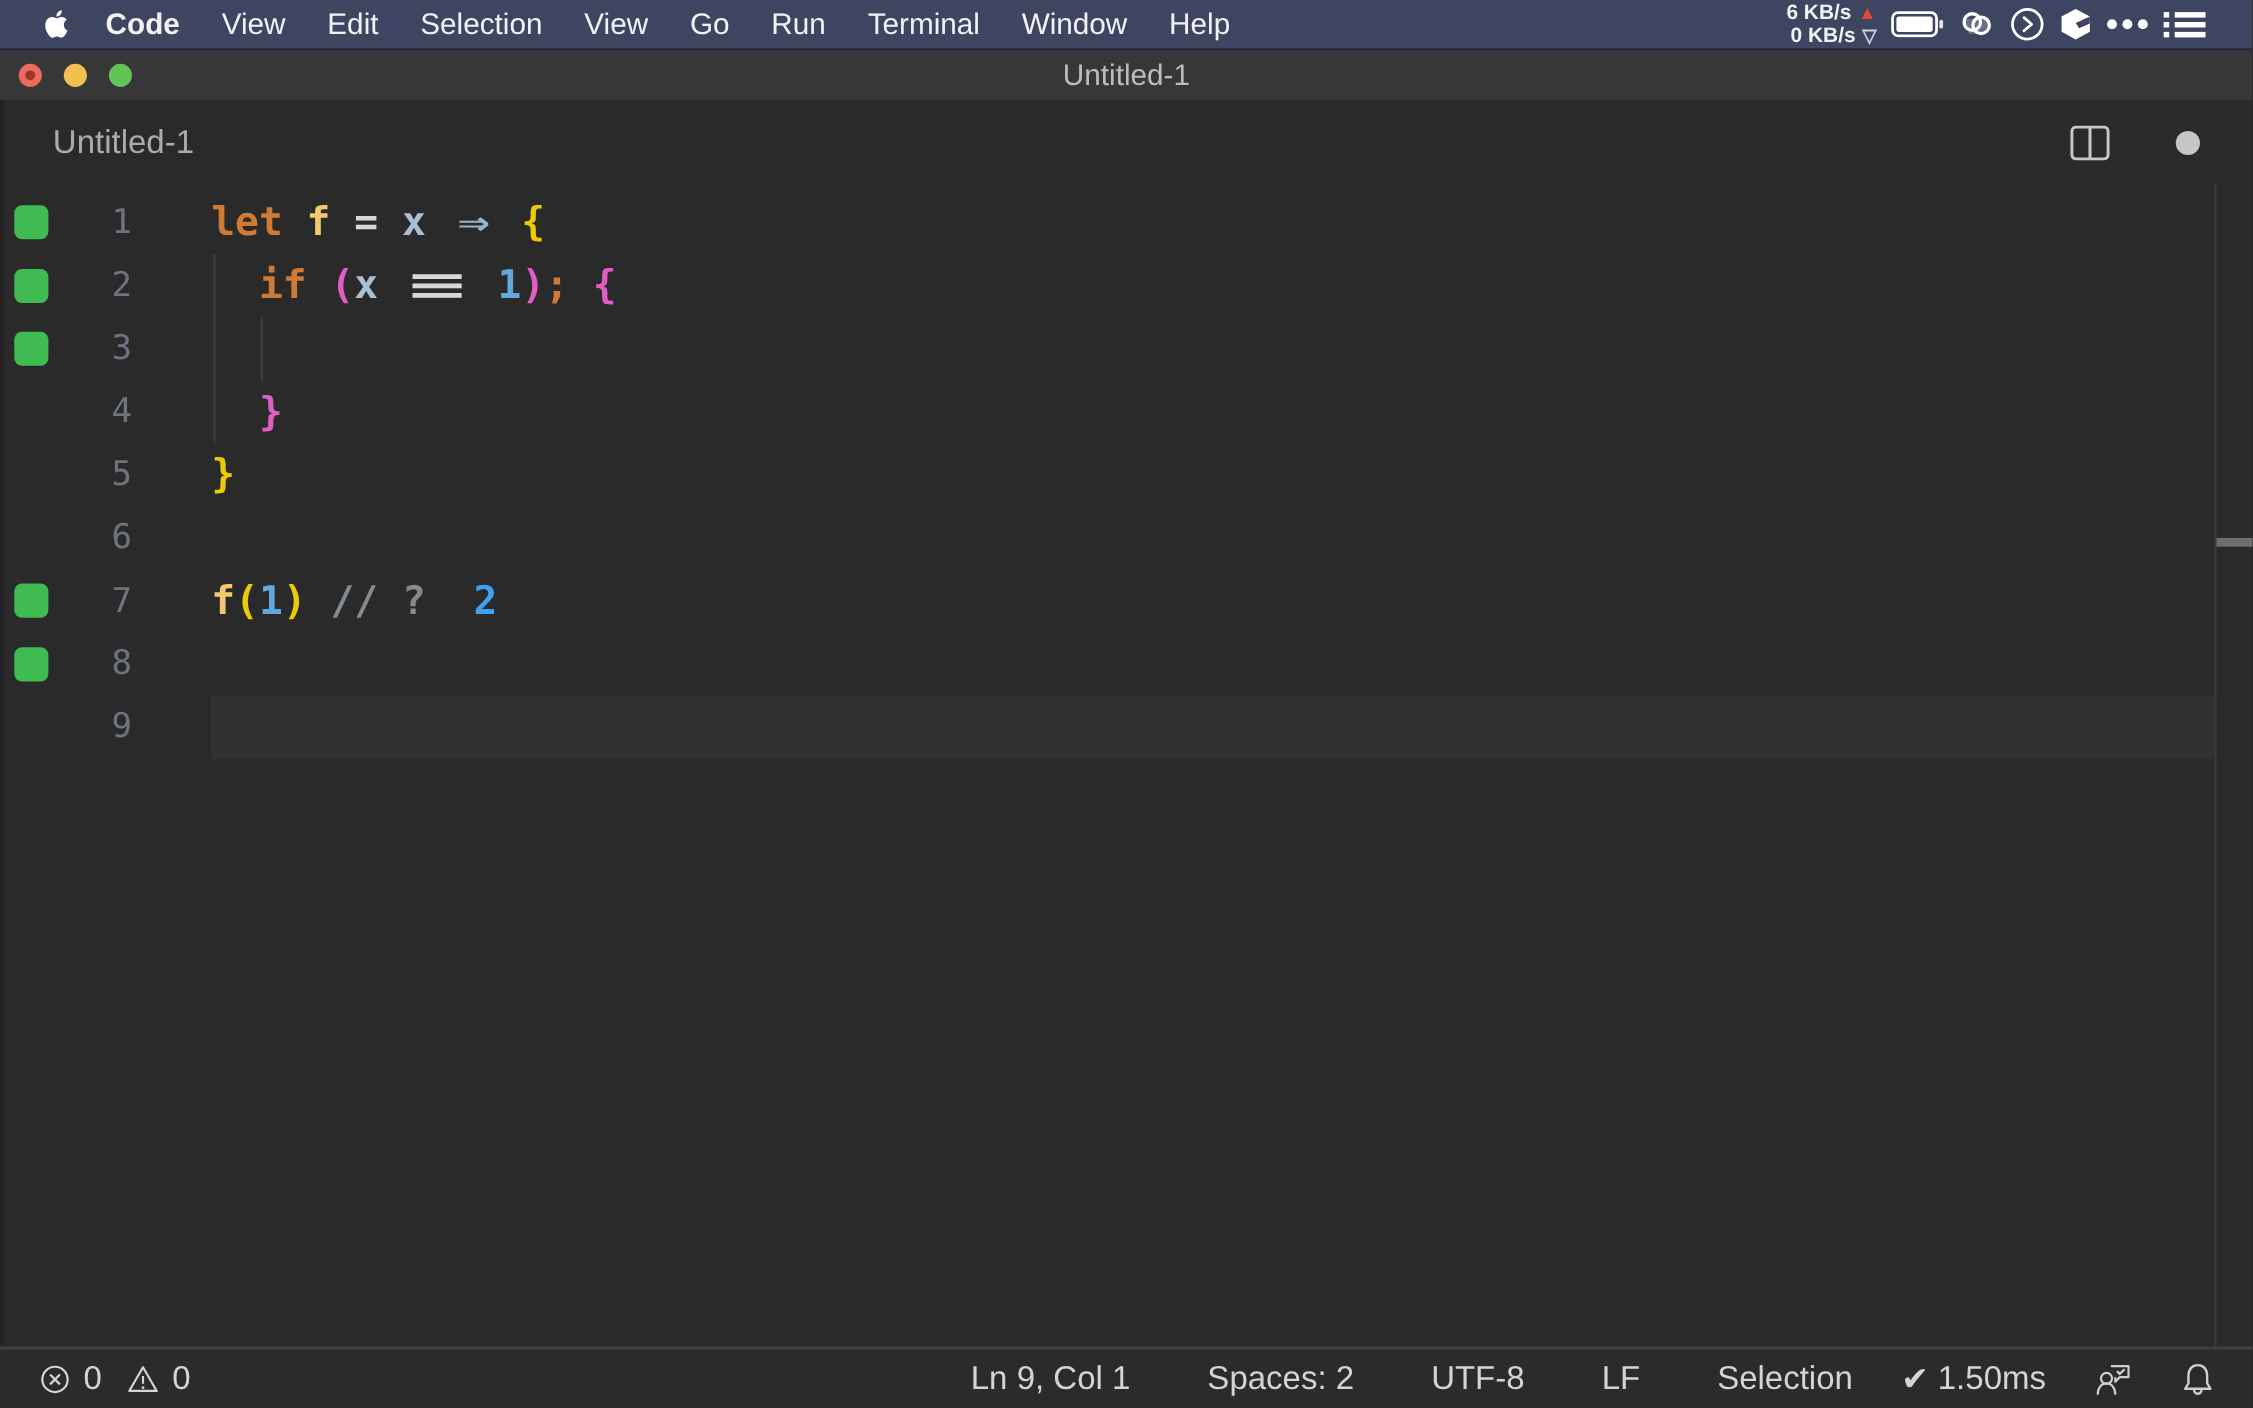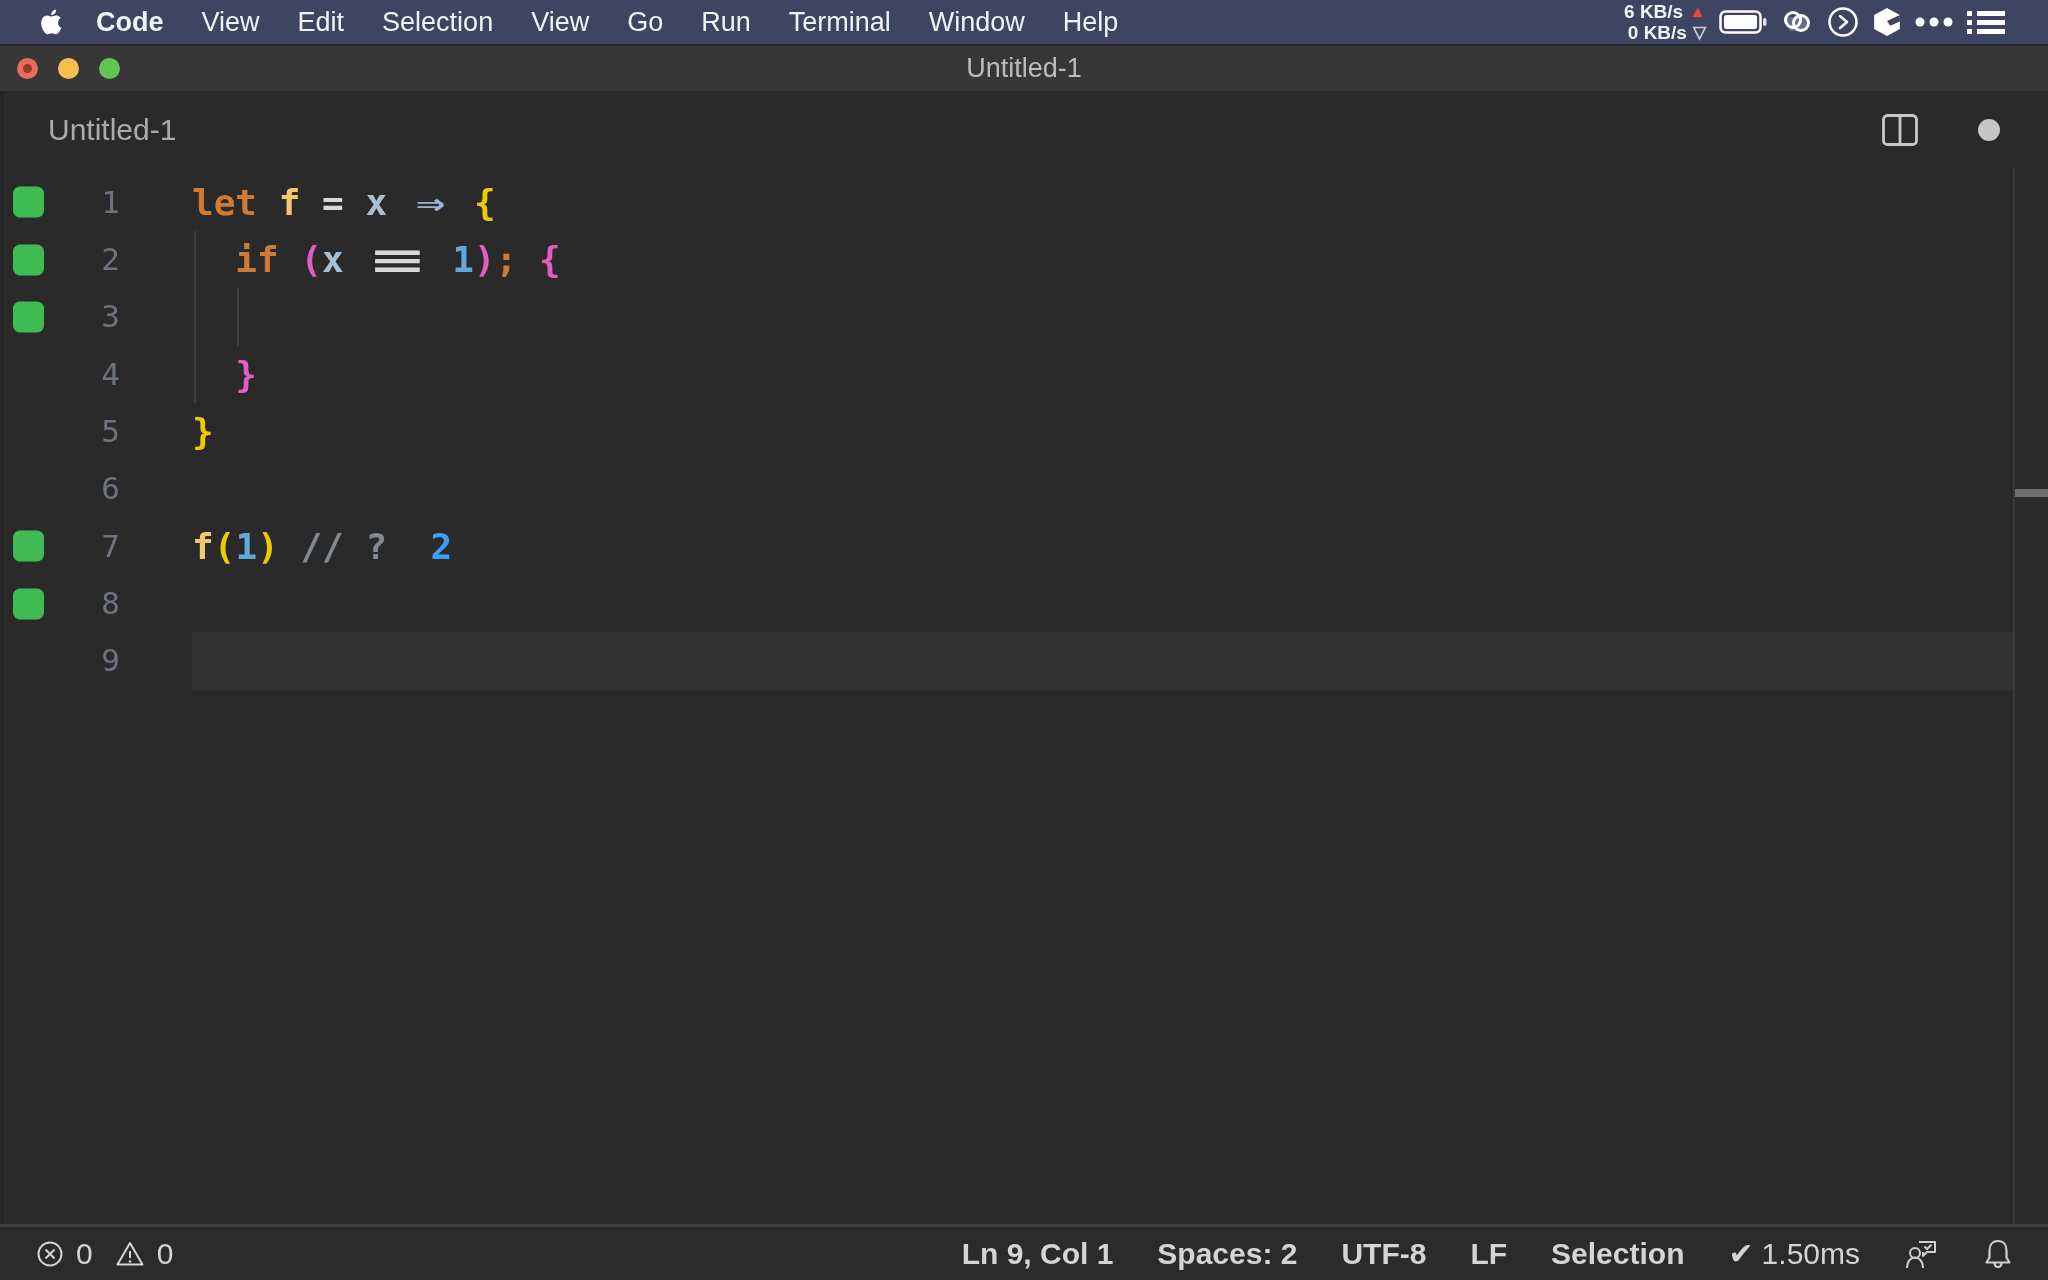--- a/index.html
+++ b/index.html
@@ -237,21 +237,21 @@
         </svg>
         <span class="sb-count">0</span>
         <svg width="30" height="28" viewBox="0 0 30 28">
           <path d="M15 3 L27.5 24.5 L2.5 24.5 Z" fill="none" stroke="#d4d4d4" stroke-width="2" stroke-linejoin="round"></path>
           <line x1="15" y1="11" x2="15" y2="18" stroke="#d4d4d4" stroke-width="2"></line>
           <circle cx="15" cy="21.5" r="1.3" fill="#d4d4d4"></circle>
         </svg>
         <span class="sb-count">0</span>
       </div>
       <div class="sb-right">
-        <span id="sb-items" style="display:flex;align-items:center;gap:44px;font-weight:bold;">
+        <span id="sb-items" style="display:flex;align-items:center;gap:70px;">
             <span class="sb-item">Ln 9, Col 1</span>
             <span class="sb-item">Spaces: 2</span>
             <span class="sb-item">UTF-8</span>
             <span class="sb-item">LF</span>
             <span class="sb-item">Selection</span>
           </span>
         <span class="quokka sb-item">
           <span>✔</span>
           <span>1.50ms</span>
         </span>

